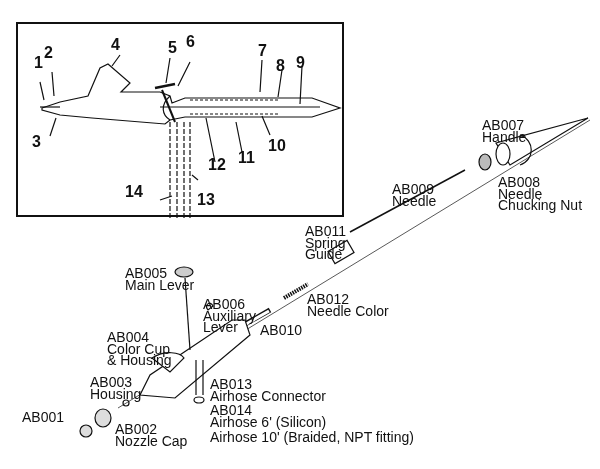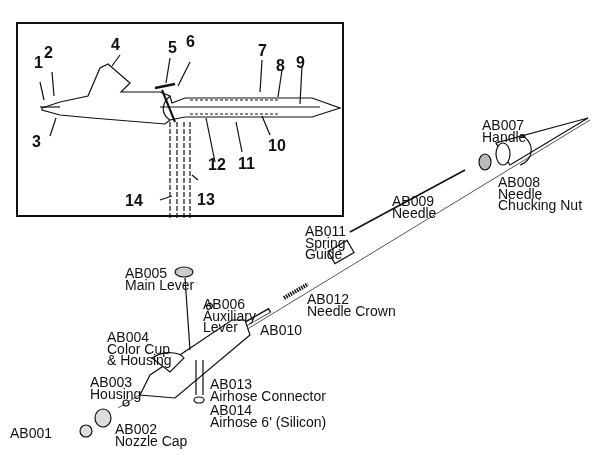--- a/index.html
+++ b/index.html
@@ -1,21 +1,21 @@
 <!DOCTYPE html>
 <html><head>
 <meta charset="utf-8">
 <style>
   html,body{margin:0;padding:0;background:#fff;}
   body{width:600px;height:469px;position:relative;overflow:hidden;font-family:"Liberation Sans",sans-serif;color:#111;}
   .inset{position:absolute;left:16px;top:22px;width:328px;height:195px;border:2px solid #111;box-sizing:border-box;}
   .num{position:absolute;font-family:"Liberation Sans",sans-serif;font-weight:bold;font-size:16px;color:#111;line-height:1;}
   svg{position:absolute;left:0;top:0;}
   .lbl{position:absolute;font-size:14px;line-height:11.5px;color:#111;white-space:pre;}
-  .r{text-align:left;margin-top:16px;}
+  .r{text-align:center;}
 </style>
 </head>
 <body>
 
 <div class="inset"></div>
 <svg width="600" height="469">
   <g fill="none" stroke="#111" stroke-width="1.2">
 
     <path d="M42,108 L60,102 L88,96 L100,68 L108,64 L130,83 L121,92 L160,92 L170,96 L172,103 L185,98 L312,98 L340,108 L312,117 L185,117 L170,120 L165,124 L92,118 L60,115 L42,110 Z"></path>
     <path d="M170,96 C160,105 162,115 170,120"></path>
@@ -66,36 +66,36 @@
 <span class="num" style="left:34px;top:55px">1</span>
 <span class="num" style="left:44px;top:45px">2</span>
 <span class="num" style="left:32px;top:134px">3</span>
 <span class="num" style="left:111px;top:37px">4</span>
 <span class="num" style="left:168px;top:40px">5</span>
 <span class="num" style="left:186px;top:34px">6</span>
 <span class="num" style="left:258px;top:43px">7</span>
 <span class="num" style="left:276px;top:58px">8</span>
 <span class="num" style="left:296px;top:55px">9</span>
 <span class="num" style="left:268px;top:138px">10</span>
-<span class="num" style="left:238px;top:156px">11</span>
+<span class="num" style="left:238px;top:150px">11</span>
 <span class="num" style="left:208px;top:157px">12</span>
 <span class="num" style="left:197px;top:192px">13</span>
-<span class="num" style="left:125px;top:193px">14</span>
+<span class="num" style="left:125px;top:184px">14</span>
 
 <div class="lbl" style="left:482px;top:120px"><div>AB007</div><div>Handle</div></div>
 <div class="lbl" style="left:498px;top:177px"><div>AB008</div><div>Needle
 Chucking Nut</div></div>
-<div class="lbl" style="left:392px;top:196px"><div>AB009</div><div>Needle</div></div>
+<div class="lbl" style="left:392px;top:184px"><div>AB009</div><div>Needle</div></div>
 <div class="lbl" style="left:305px;top:226px"><div>AB011</div><div>Spring
 Guide</div></div>
 <div class="lbl" style="left:125px;top:268px"><div>AB005</div><div>Main Lever</div></div>
 <div class="lbl" style="left:203px;top:299px"><div>AB006</div><div>Auxiliary
 Lever</div></div>
-<div class="lbl" style="left:307px;top:294px"><div>AB012</div><div>Needle Crown</div></div>
+<div class="lbl" style="left:307px;top:294px"><div>AB012</div><div>Needle Color</div></div>
 <div class="lbl" style="left:260px;top:325px"><div>AB010</div></div>
 <div class="lbl" style="left:107px;top:332px"><div>AB004</div><div>Color Cup
 &amp; Housing</div></div>
 <div class="lbl" style="left:90px;top:377px"><div>AB003</div><div>Housing</div></div>
 <div class="lbl" style="left:210px;top:379px"><div>AB013</div><div>Airhose Connector</div></div>
 <div class="lbl" style="left:210px;top:405px"><div>AB014</div><div>Airhose 6' (Silicon)</div></div>
-<div class="lbl" style="left:210px;top:432px"></div>
+<div class="lbl" style="left:210px;top:432px"><div>Airhose 10' (Braided, NPT fitting)</div></div>
 <div class="lbl r" style="left:10px;top:412px;width:66px"><div>AB001</div></div>
 <div class="lbl" style="left:115px;top:424px"><div>AB002</div><div>Nozzle Cap</div></div>
 
 </body></html>

